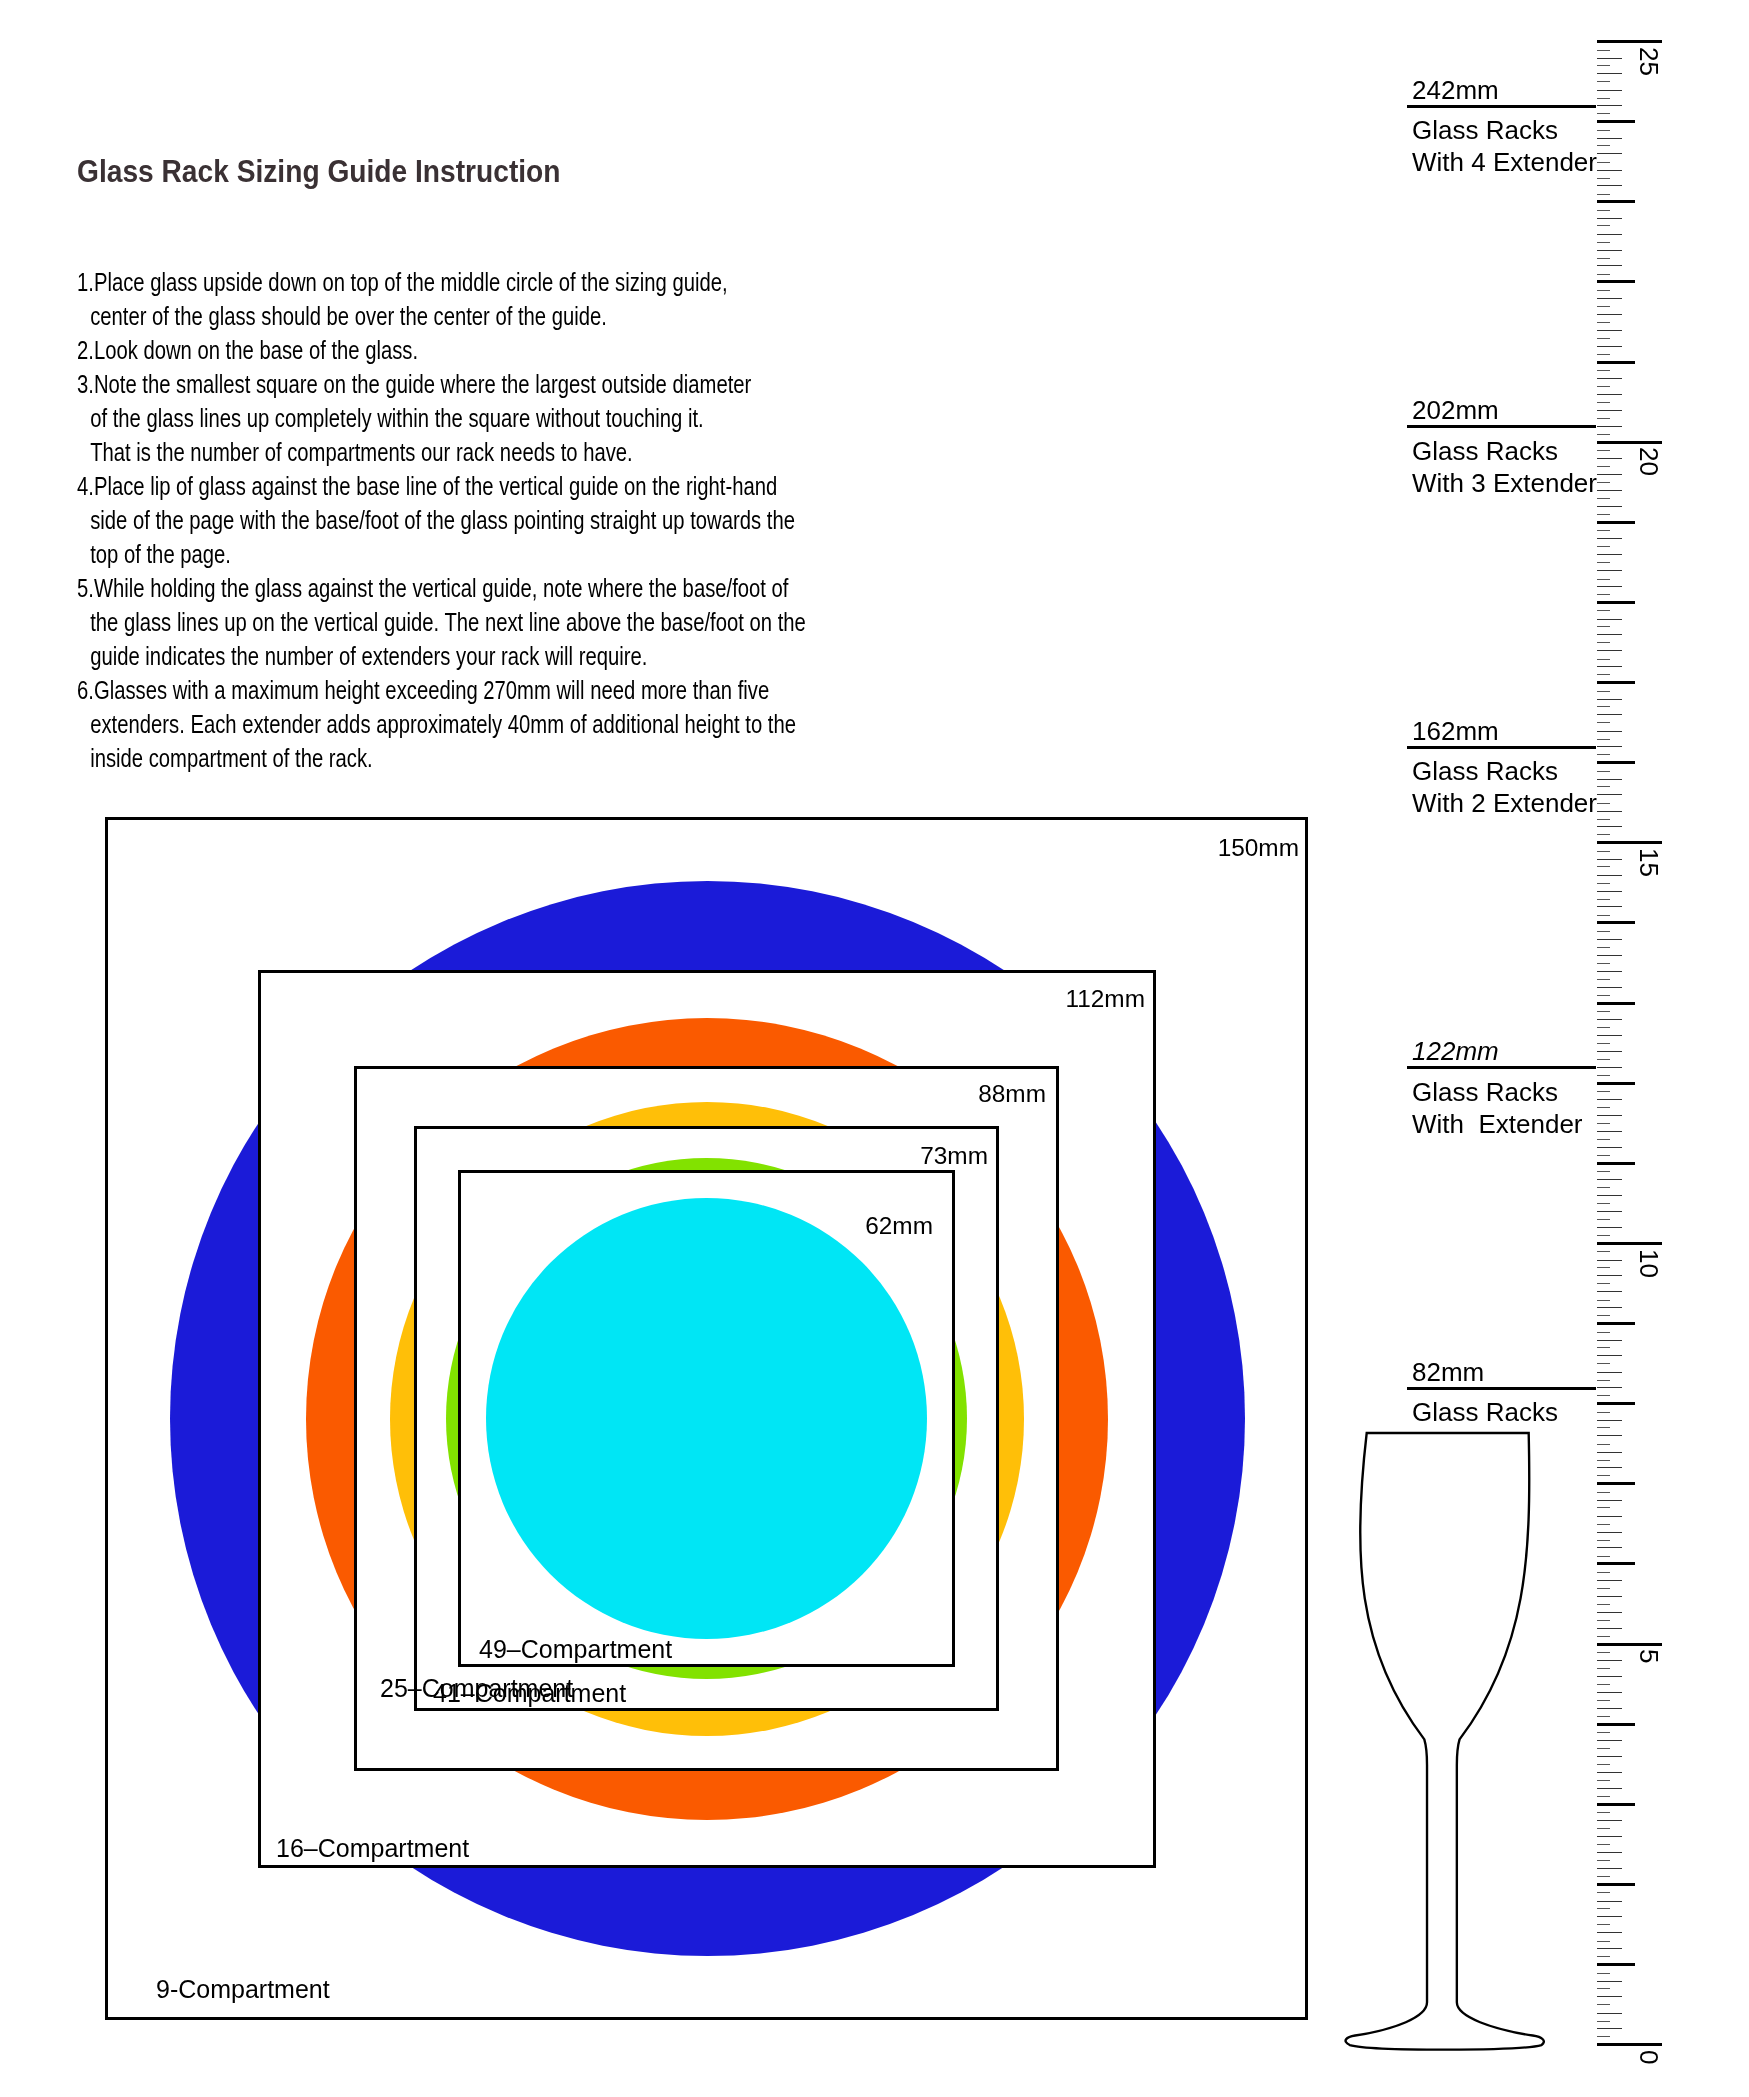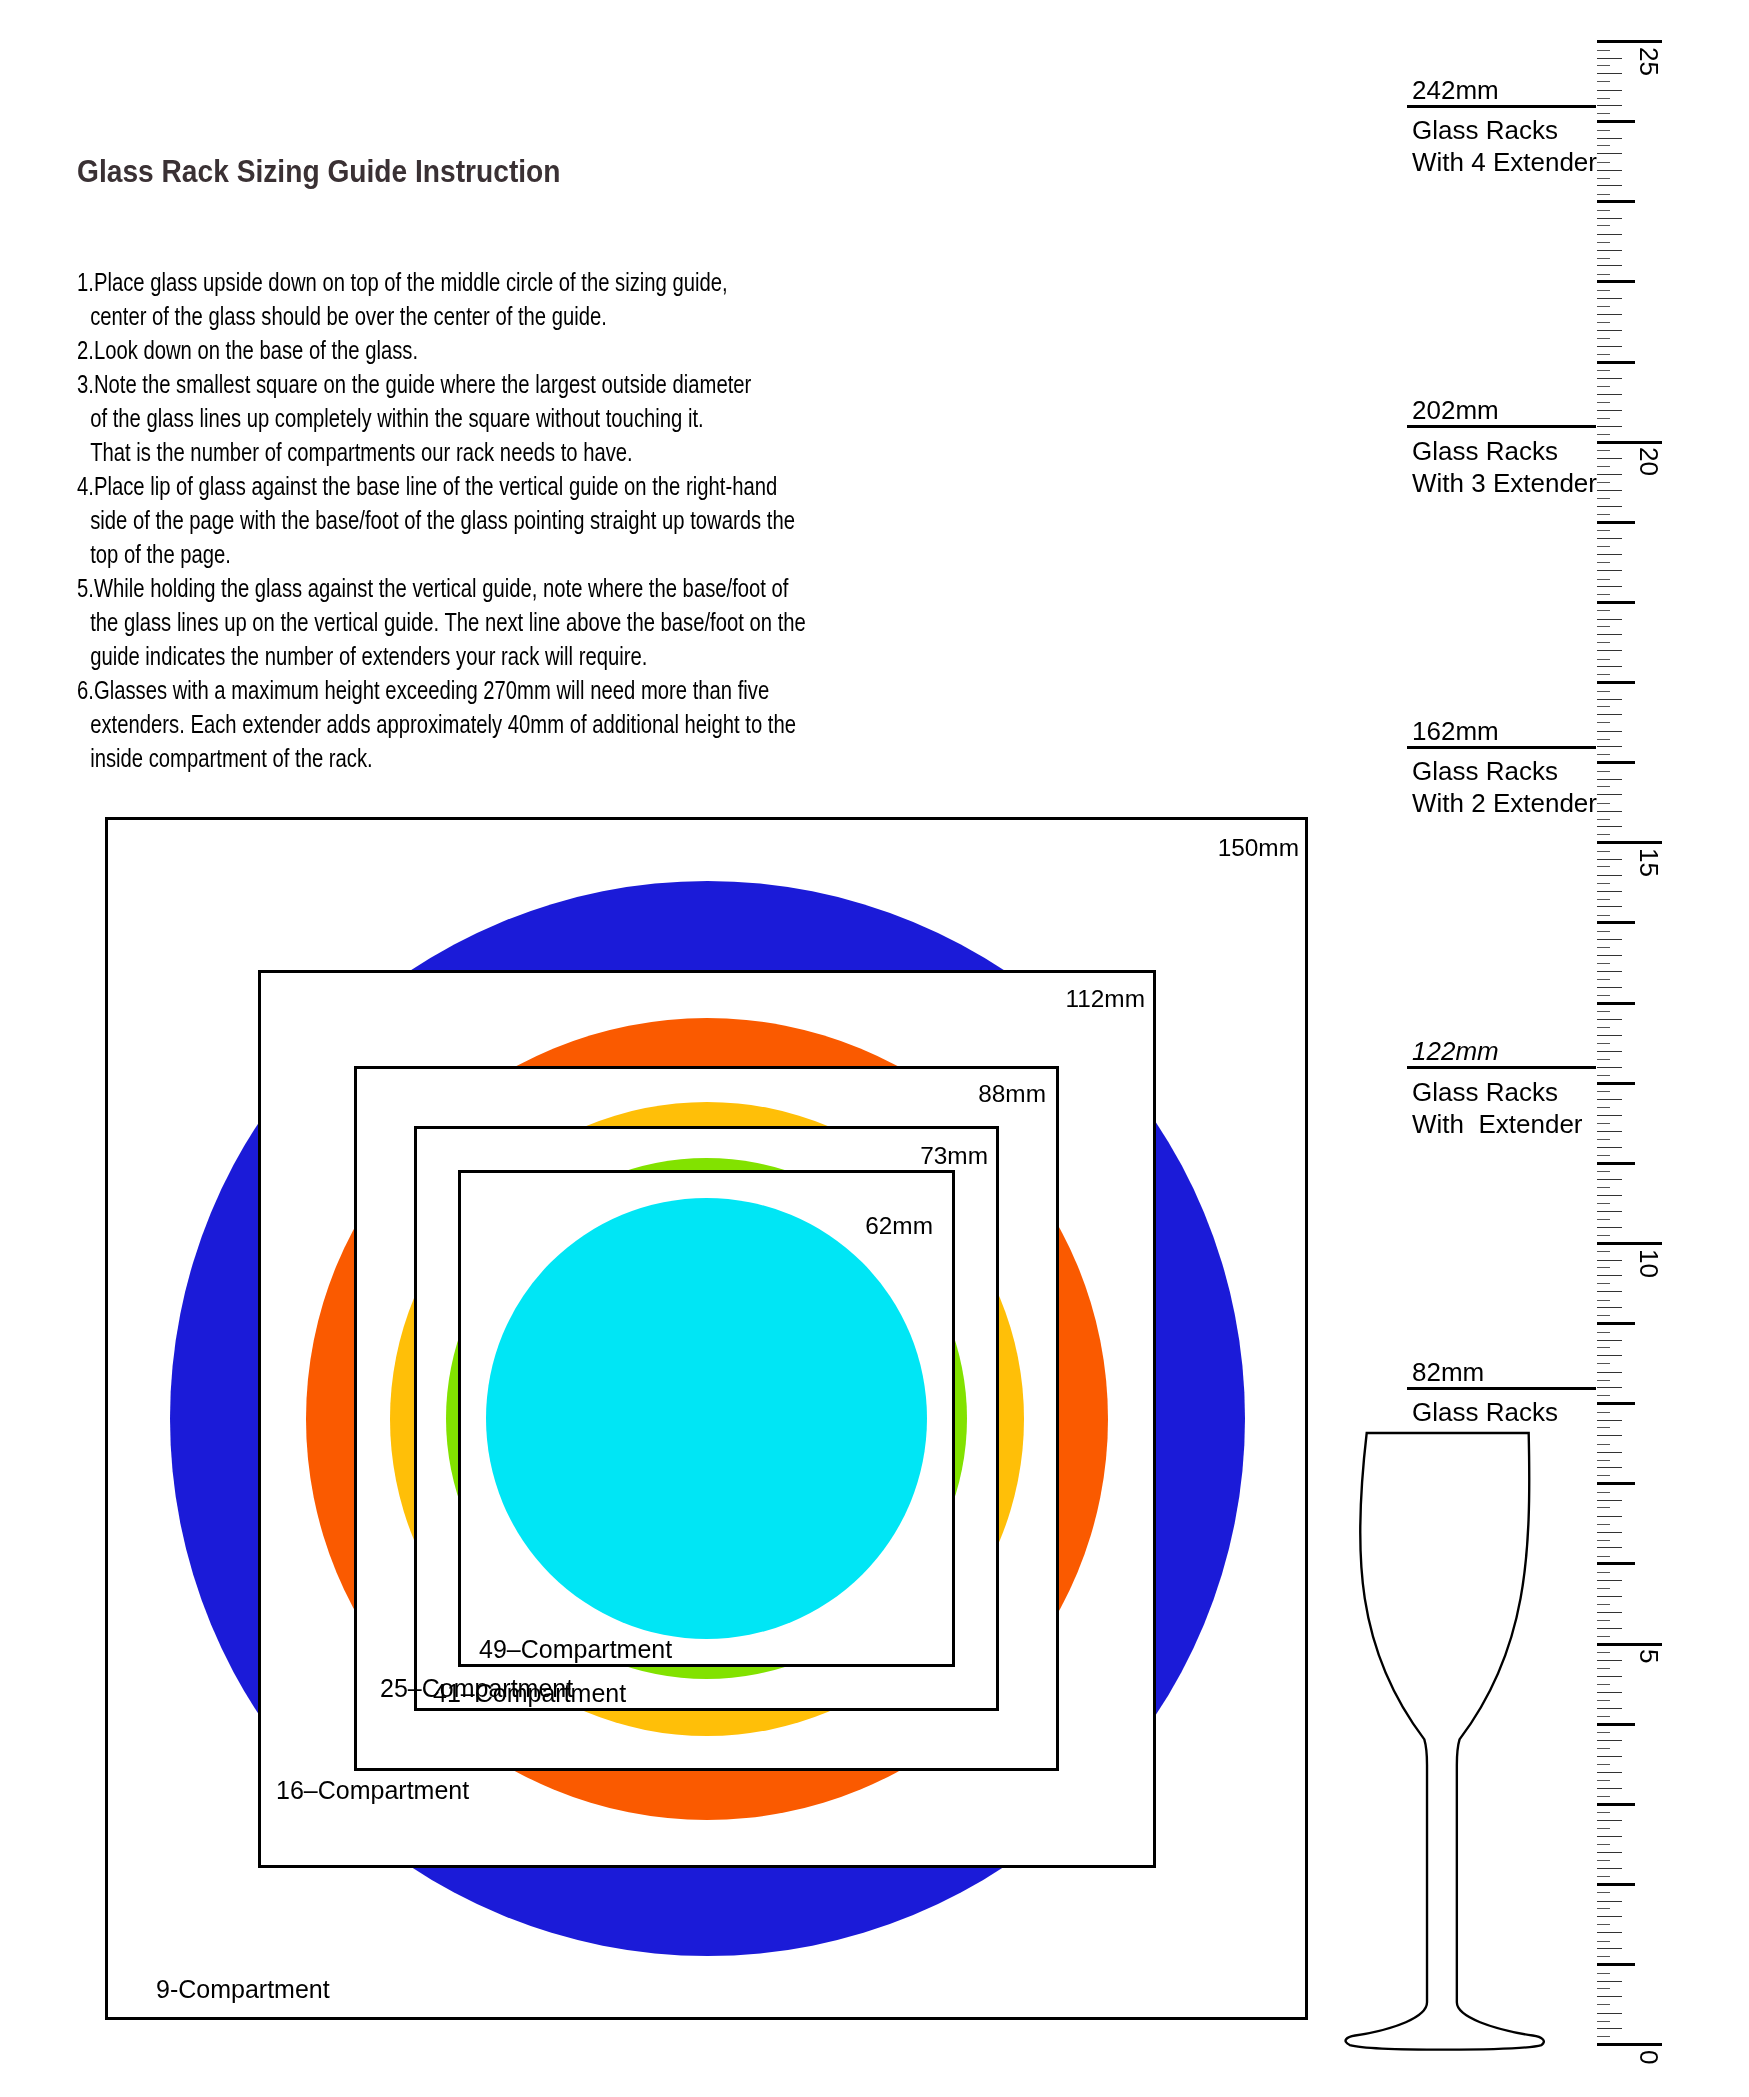--- a/index.html
+++ b/index.html
@@ -56,21 +56,21 @@
       <div class="circ" style="left: 306px; top: 1018px; width: 802px; height: 802px; background: rgb(250, 90, 0);"></div>
       <div class="sq" style="left: 354px; top: 1066px; width: 705px; height: 705px;"></div>
       <div class="circ" style="left: 390px; top: 1102px; width: 634px; height: 634px; background: rgb(255, 191, 8);"></div>
       <div class="sq" style="left: 414px; top: 1126px; width: 585px; height: 585px;"></div>
       <div class="circ" style="left: 446px; top: 1158px; width: 521px; height: 521px; background: rgb(130, 226, 0);"></div>
       <div class="sq" style="left: 458px; top: 1170px; width: 497px; height: 497px;"></div>
       <div class="circ" style="left: 486px; top: 1198px; width: 441px; height: 441px; background: rgb(0, 230, 245);"></div>
       <div class="size-label" style="right: 450px; top: 834px;">150mm</div>
       <div class="comp-label" style="left: 122px; top: 1975px; margin-left: 34px;">9-Compartment</div>
       <div class="size-label" style="right: 604px; top: 985px;">112mm</div>
-      <div class="comp-label" style="left: 276px; top: 1776px;">16–Compartment</div>
+      <div class="comp-label" style="left: 276px; top: 1834px;">16–Compartment</div>
       <div class="size-label" style="right: 703px; top: 1080px;">88mm</div>
       <div class="comp-label" style="left: 380px; top: 1652px; margin-top: 22px;">25–Compartment</div>
       <div class="size-label" style="right: 761px; top: 1142px;">73mm</div>
       <div class="comp-label" style="left: 433px; top: 1679px;">41–Compartment</div>
       <div class="size-label" style="right: 816px; top: 1186px; margin-top: 26px;">62mm</div>
       <div class="comp-label" style="left: 479px; top: 1635px;">49–Compartment</div>
     </div>
 
   <div id="ruler">
       <div class="tick" style="left: 1597px; top: 2043px; width: 65px; height: 3.4px; background: rgb(0, 0, 0);"></div>

